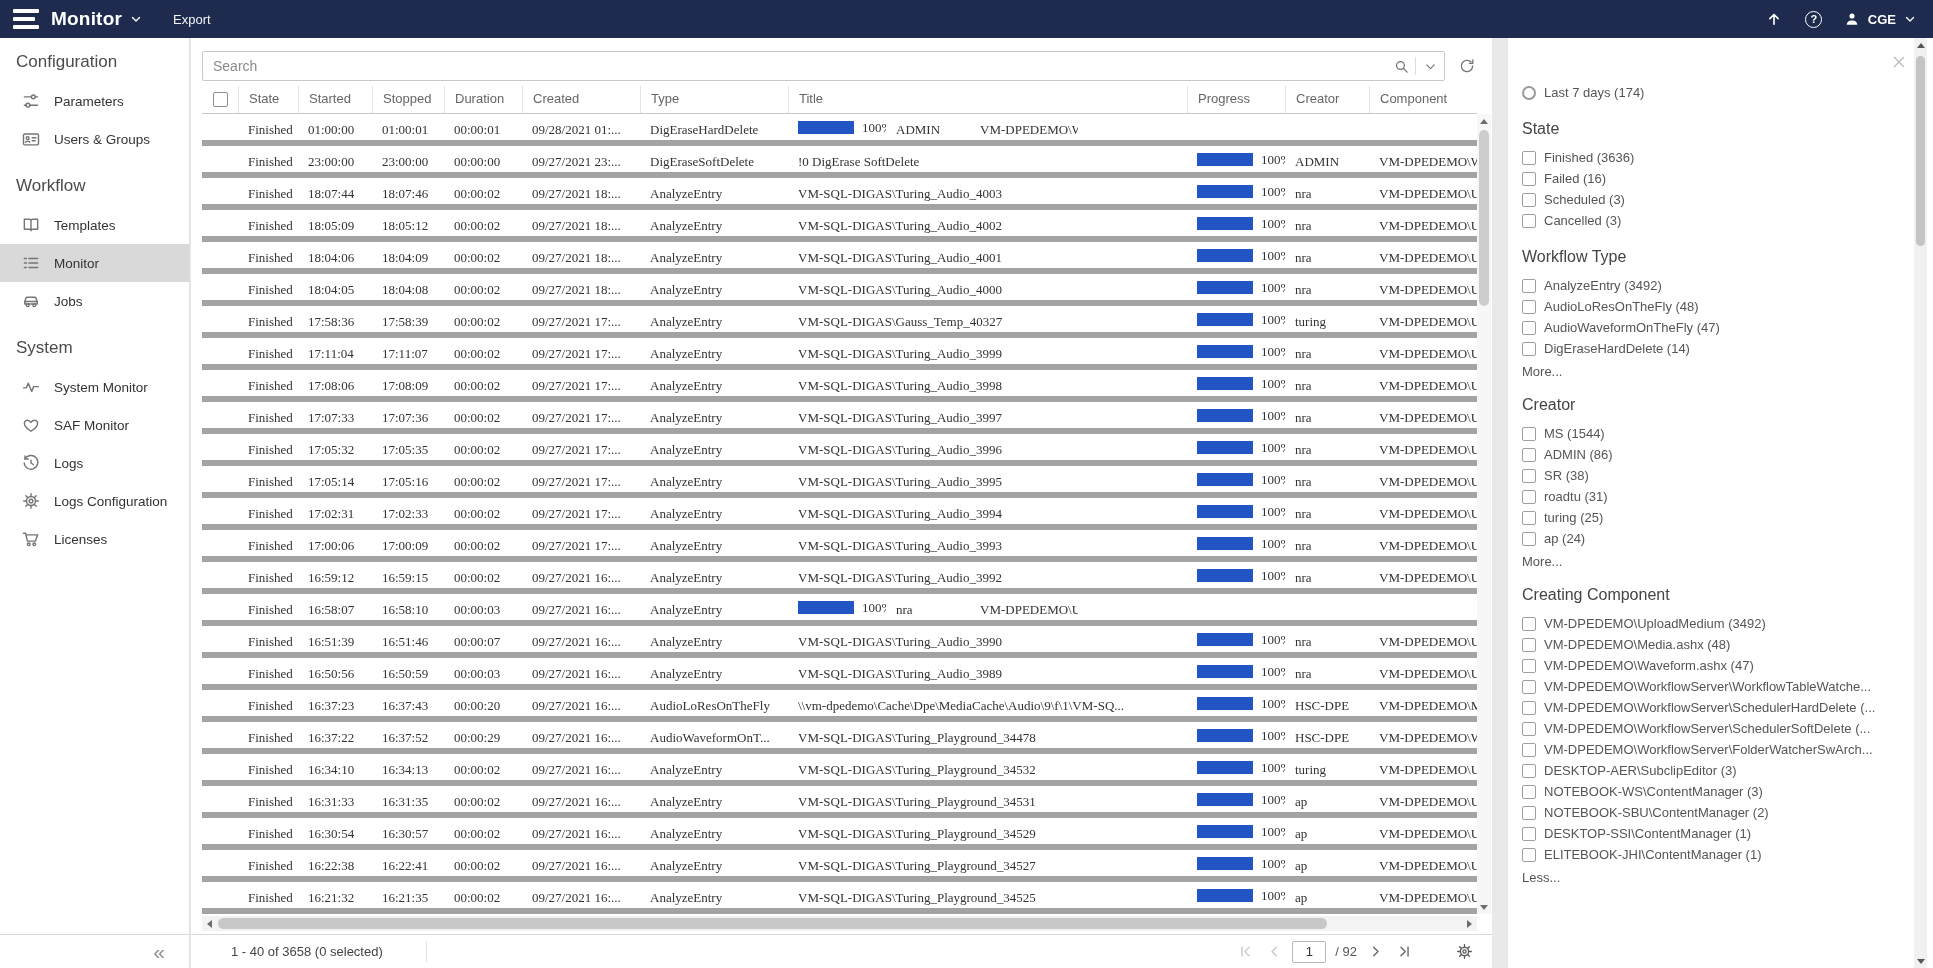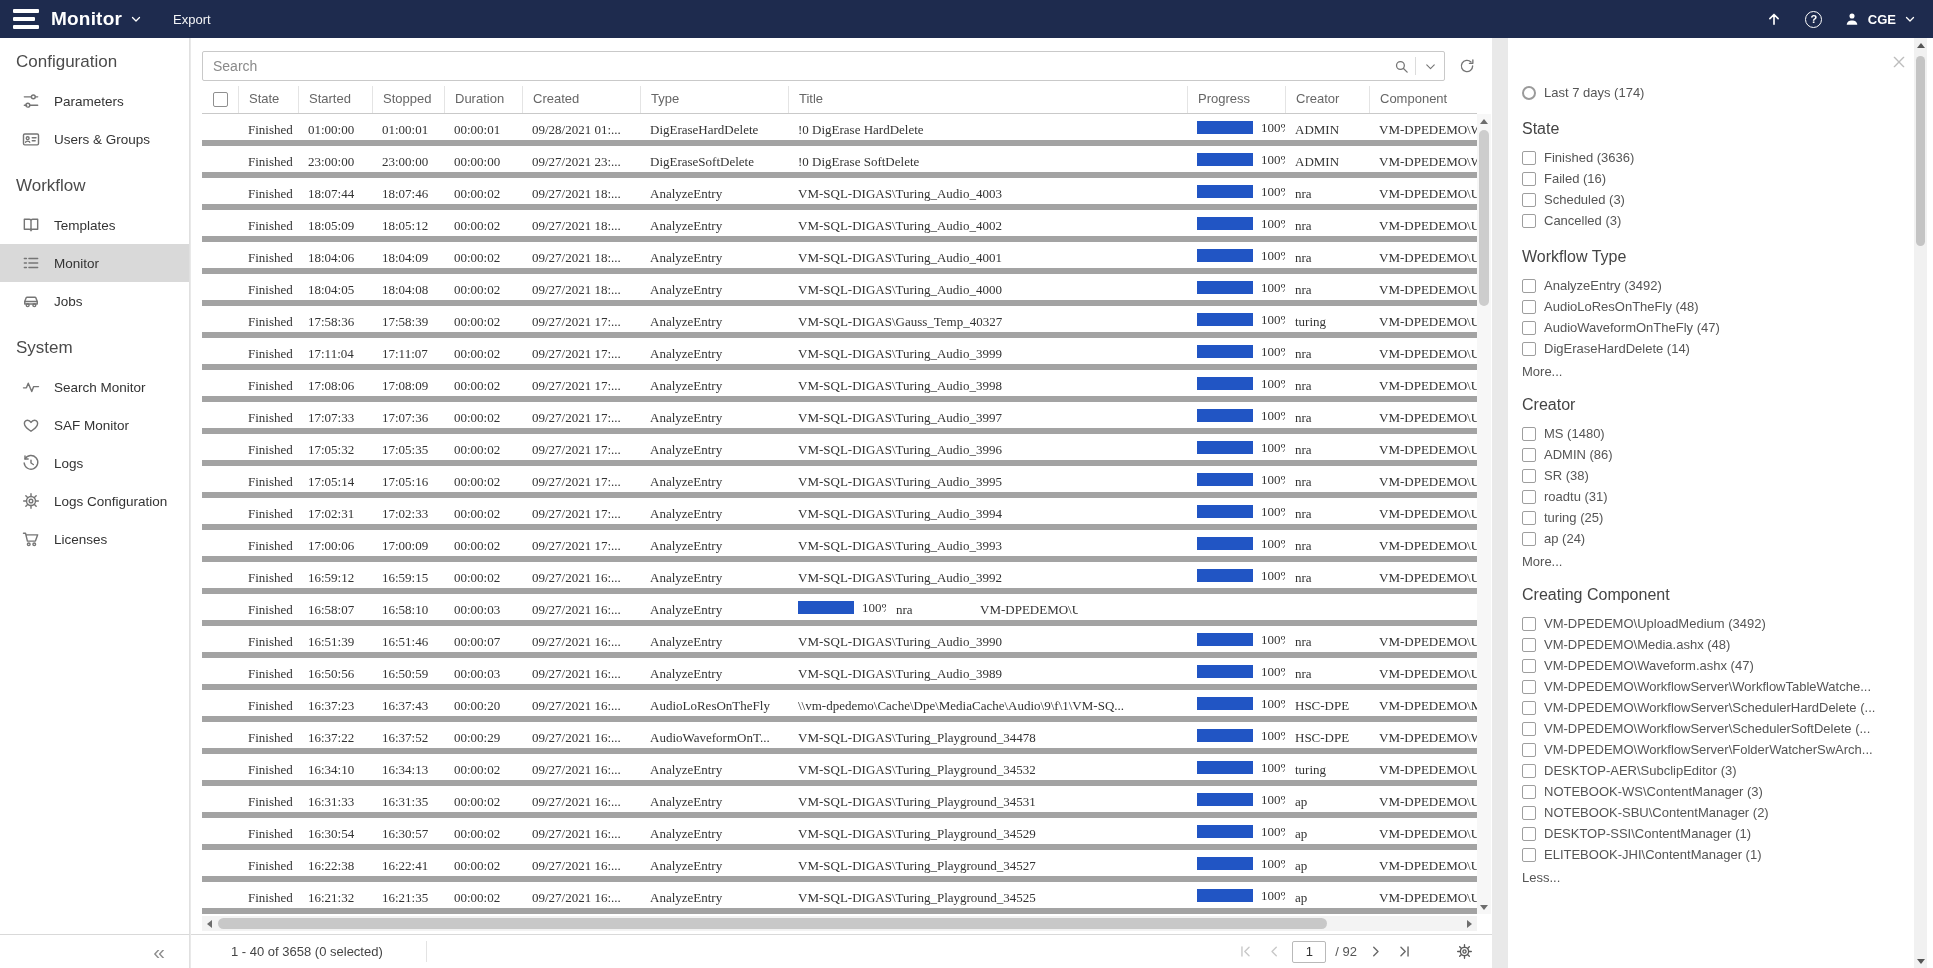--- a/index.html
+++ b/index.html
@@ -208,21 +208,21 @@
         </span>
       <span class="sb-label">Jobs</span>
     </div>
       <div class="sb-title">System</div>
       <div class="sb-item">
       <span class="sb-icon">
           <svg viewBox="0 0 24 24">
             <path d="M3 13h3.5l2.2-5.5 4.2 10 2.3-6H21"></path>
           </svg>
         </span>
-      <span class="sb-label">Search Monitor</span>
+      <span class="sb-label">System Monitor</span>
     </div>
       <div class="sb-item">
       <span class="sb-icon">
           <svg viewBox="0 0 24 24">
             <path d="M12 19.5c-3.8-2.6-6.6-5-7.6-7.6C3.3 9 5 6.3 7.8 6.3c1.7 0 3.2 1 4.2 2.7 1-1.7 2.5-2.7 4.2-2.7 2.8 0 4.5 2.7 3.4 5.6-1 2.6-3.8 5-7.6 7.6z"></path>
           </svg>
         </span>
       <span class="sb-label">SAF Monitor</span>
     </div>
       <div class="sb-item">
@@ -304,21 +304,20 @@
     </div>
   <div class="t-body">
   <div class="tr">
     <div class="td sel" style="width:36px"></div>
     <div class="td" style="width:60px">Finished</div>
     <div class="td" style="width:74px">01:00:00</div>
     <div class="td" style="width:72px">01:00:01</div>
     <div class="td" style="width:78px">00:00:01</div>
     <div class="td" style="width:118px">09/28/2021 01:...</div>
     <div class="td" style="width:148px">DigEraseHardDelete</div>
-    <div class="td" style="width:399px">!0 DigErase HardDelete</div>
     <div class="td prog" style="width:98px">
       <span class="pbar">
             <span class="pfill" style="width:100%"></span>
           </span>
       <span class="plabel">100%</span>
     </div>
     <div class="td" style="width:84px">ADMIN</div>
     <div class="td" style="width:108px">VM-DPEDEMO\Wo...</div>
   </div>
   <div class="tr">
@@ -850,21 +849,21 @@
       <span class="f-label">AudioWaveformOnTheFly (47)</span>
     </div>
       <div class="f-row">
       <span class="cb small"></span>
       <span class="f-label">DigEraseHardDelete (14)</span>
     </div>
       <div class="f-more">More...</div>
       <div class="f-title">Creator</div>
       <div class="f-row">
       <span class="cb small"></span>
-      <span class="f-label">MS (1480)</span>
+      <span class="f-label">MS (1544)</span>
     </div>
       <div class="f-row">
       <span class="cb small"></span>
       <span class="f-label">ADMIN (86)</span>
     </div>
       <div class="f-row">
       <span class="cb small"></span>
       <span class="f-label">SR (38)</span>
     </div>
       <div class="f-row">

